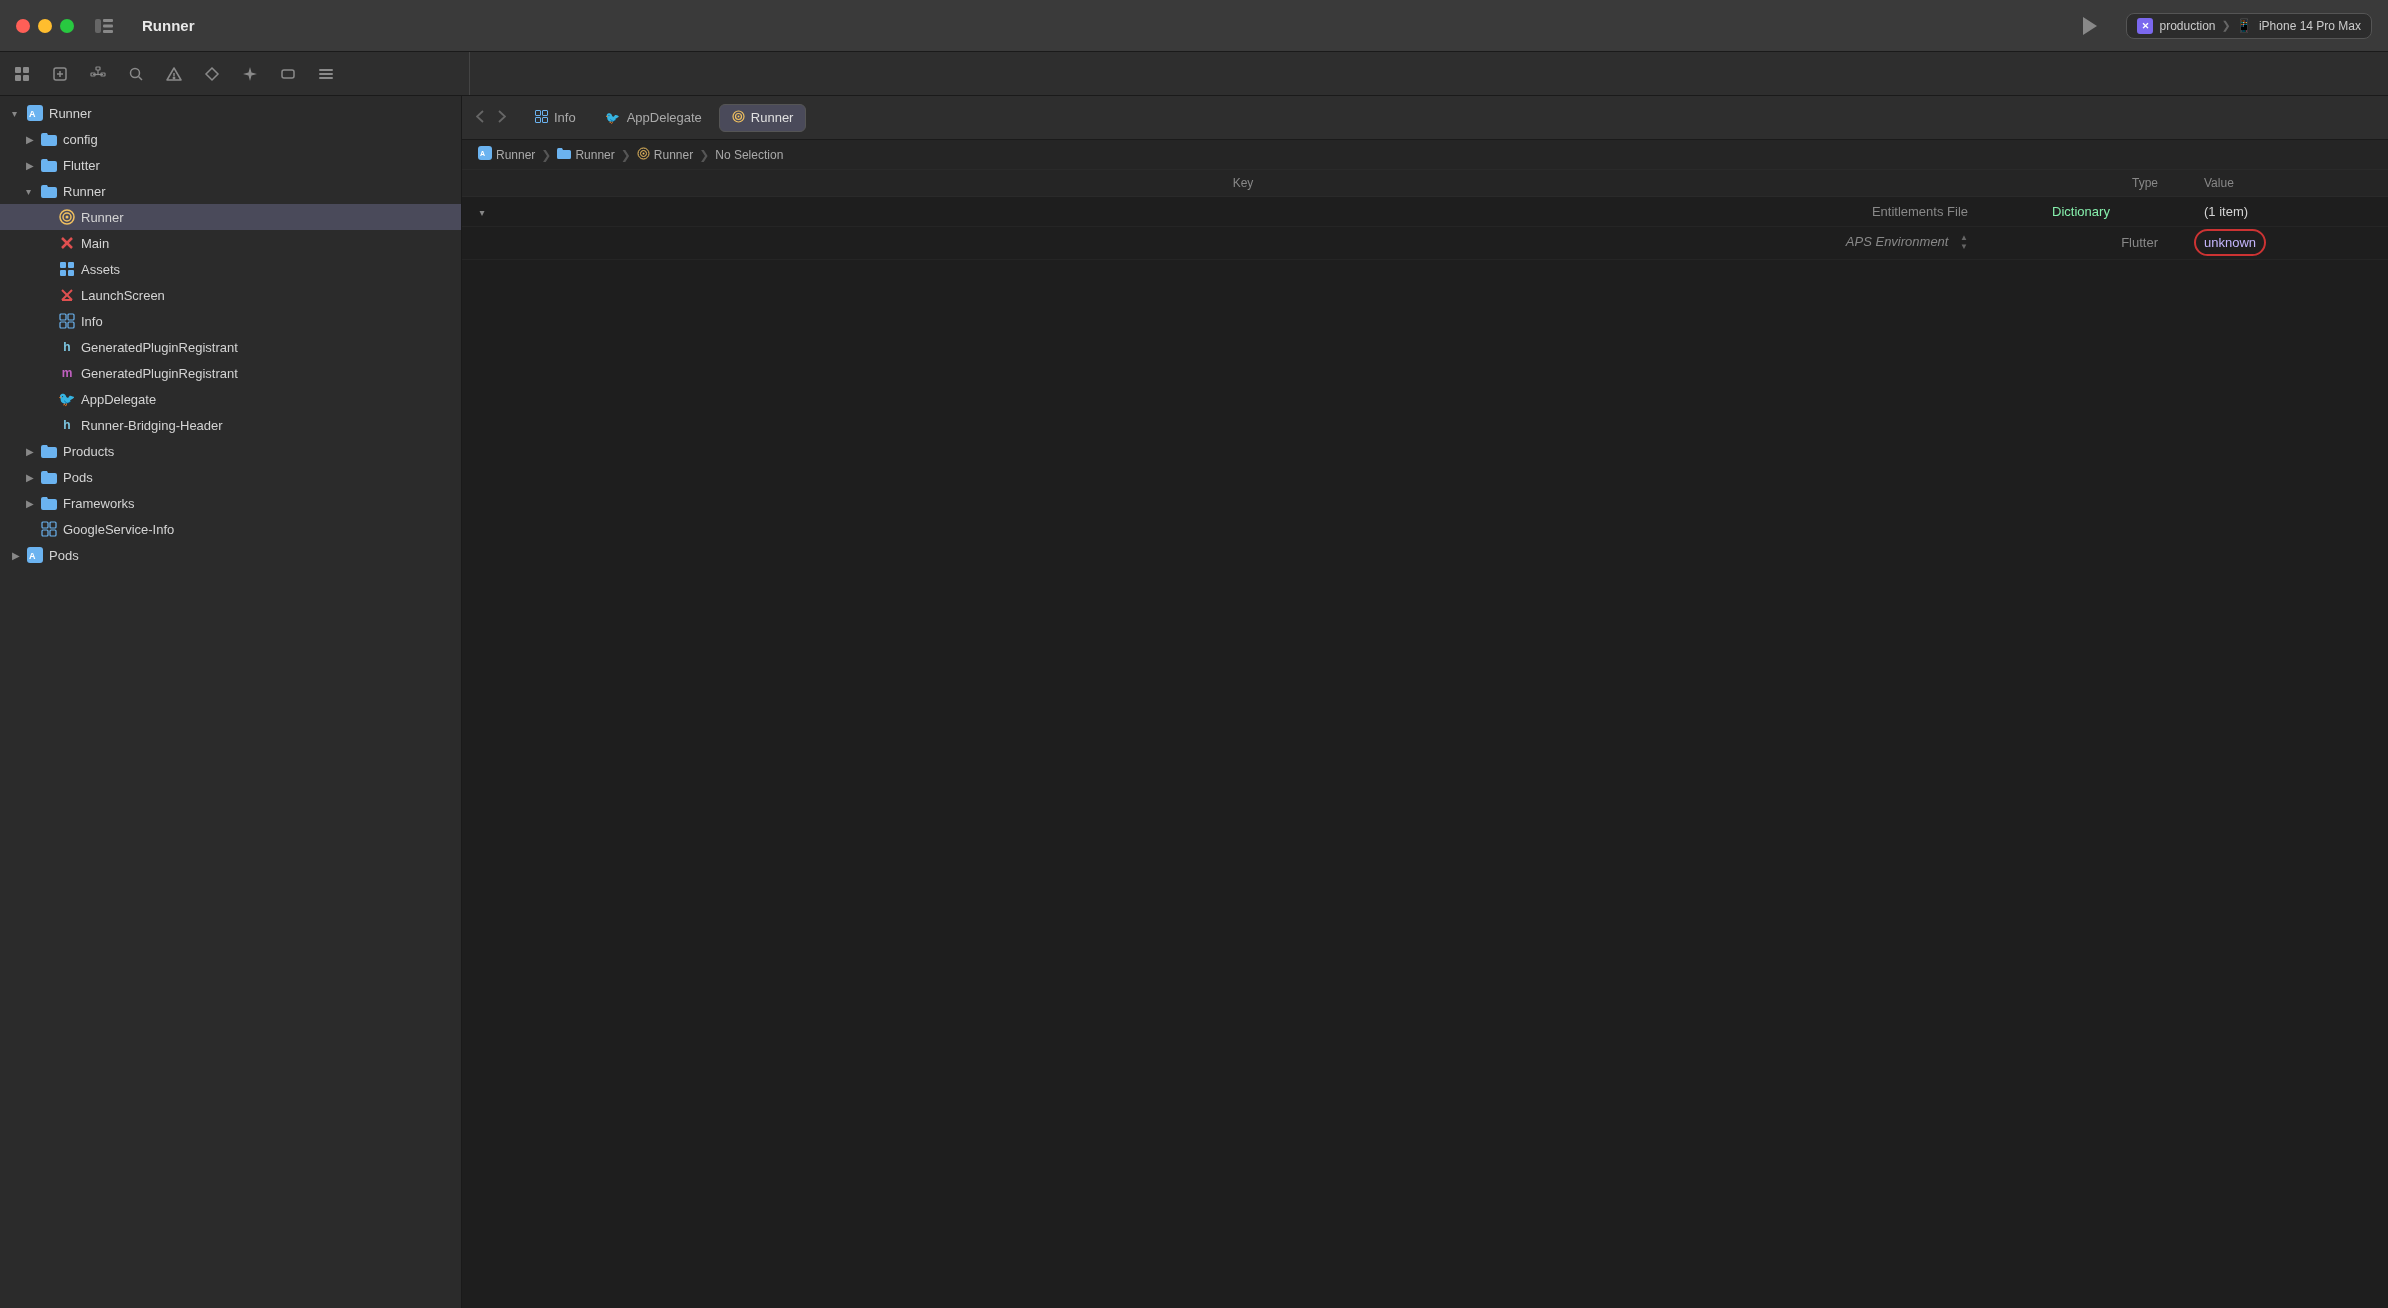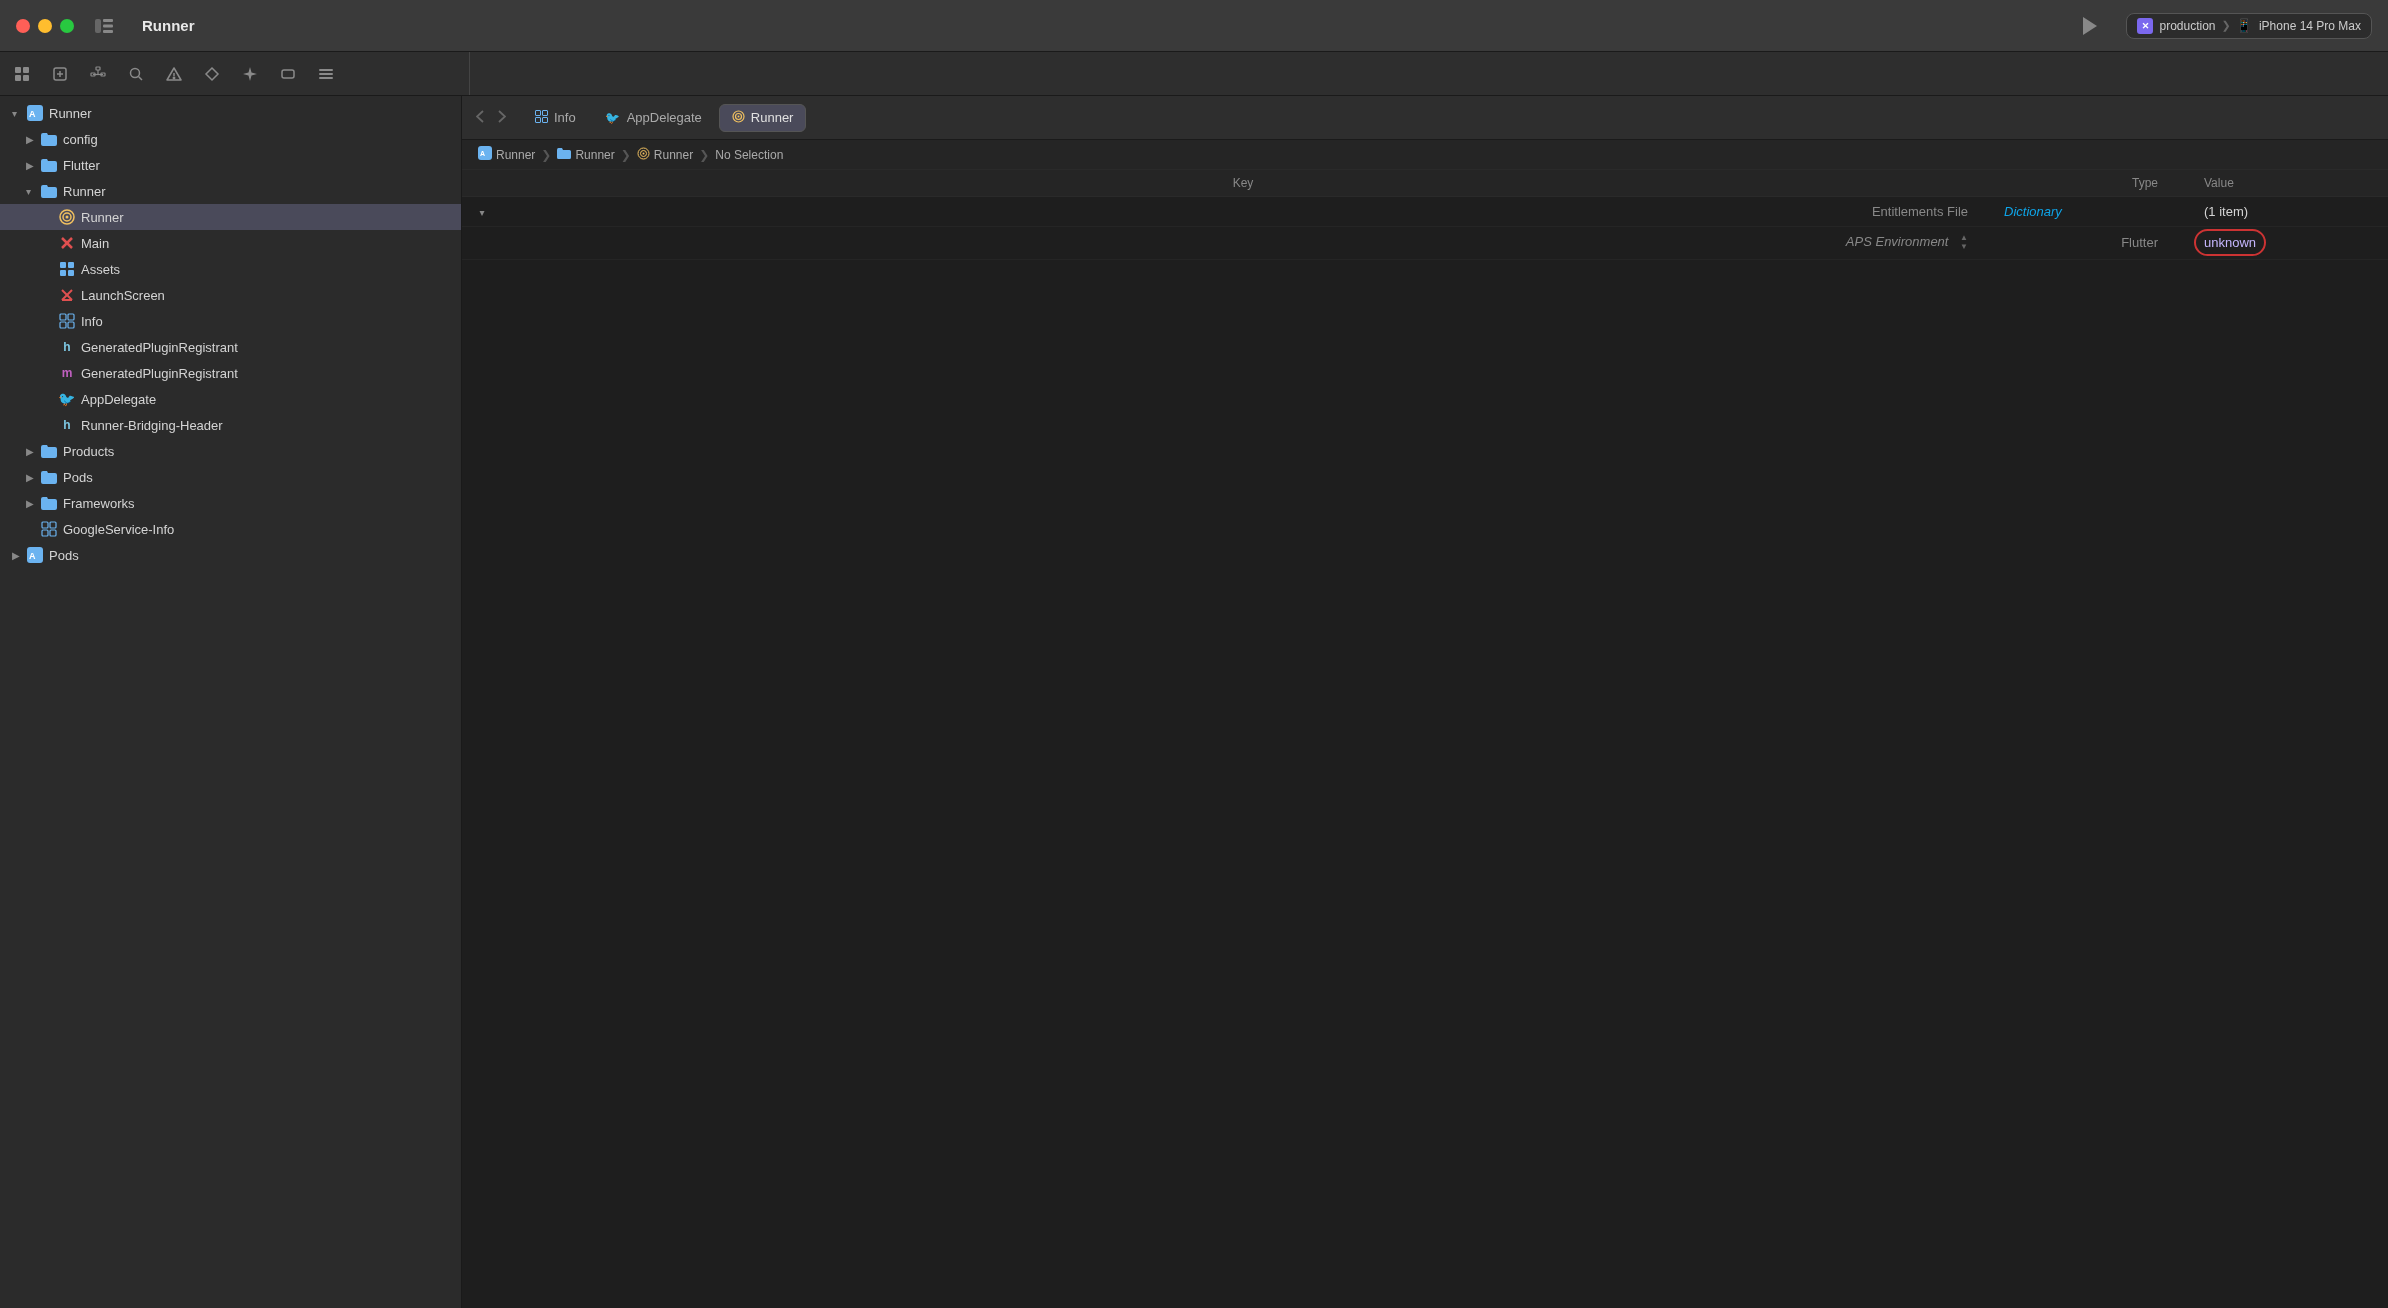--- a/index.html
+++ b/index.html
@@ -744,21 +744,21 @@
             <th style="width:200px;">Value</th>
           </tr>
         </thead>
         <tbody>
 
           <tr class="prop-row">
             <td style="text-align:center;">
               <span class="expand-triangle">▾</span>
             </td>
             <td>Entitlements File</td>
-            <td style="text-align:left;padding-right:30px;color:#0ea5e9;font-style:italic;">Dictionary</td>
+            <td style="text-align:center;padding-right:30px;color:#86efac;">Dictionary</td>
             <td style="color:#d4d4d4;">(1 item)</td>
           </tr>
 
           <tr class="prop-row">
             <td></td>
             <td style="padding-left:32px;font-style:italic;">
               <span>APS Environment</span>
               <span class="stepper">
                 <span>▲</span>
                 <span>▼</span>

